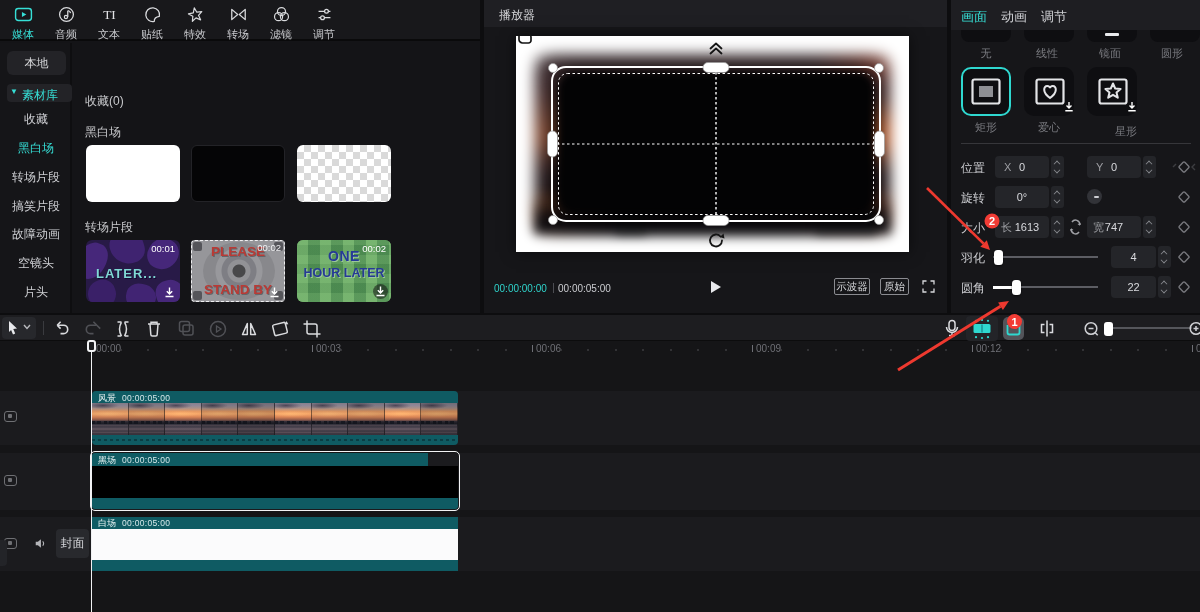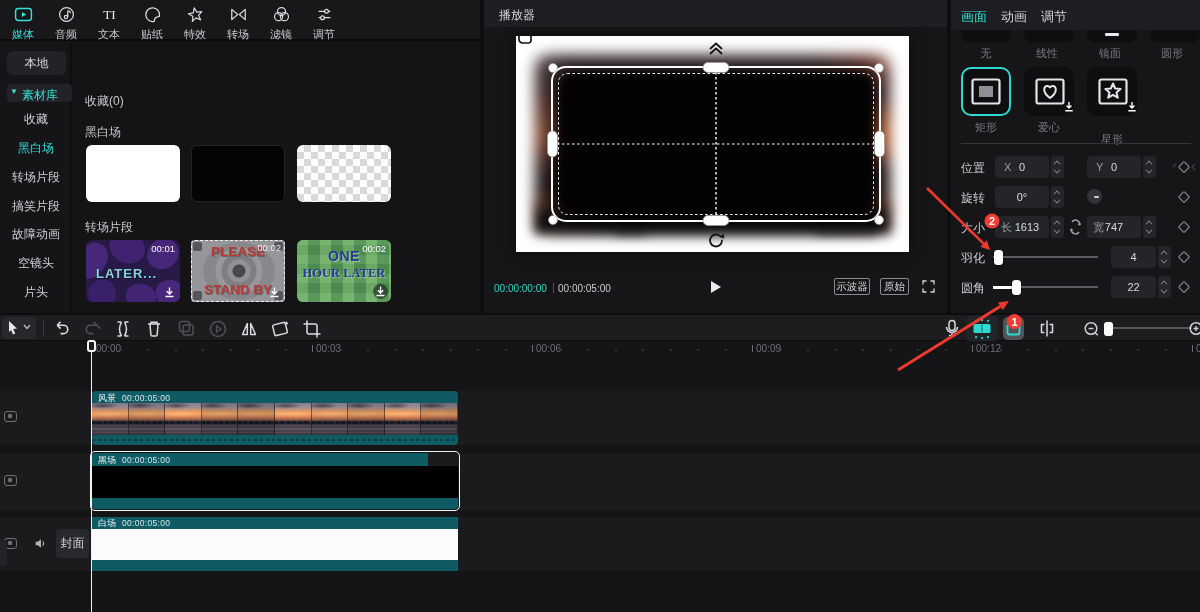--- a/index.html
+++ b/index.html
@@ -121,21 +121,21 @@
         <div class="abs" style="left:0;top:3px;width:92px;text-align:center;font-size:13.5px;font-weight:bold;color:#b93a35;text-shadow:1px 1px 0 #66666a;">PLEASE</div>
         <div class="abs" style="left:0;top:41px;width:92px;text-align:center;font-size:13.5px;font-weight:bold;color:#b93a35;text-shadow:1px 1px 0 #66666a;">STAND BY</div>
         <div class="abs" style="right:3px;top:1px;font-size:9.5px;color:#f0f0f2;">00:02</div>
         <svg class="abs" style="right:3px;bottom:2px;" width="13" height="13" viewBox="0 0 13 13">
             <path d="M6.5 1.5 v6 M3.8 5.2 L6.5 8 L9.2 5.2 M2.5 10.5 h8" stroke="#fff" stroke-width="1.4" fill="none"></path>
           </svg>
       </div>
       <div class="abs" id="thOHL" style="left:223px;top:197px;width:94px;height:62px;border-radius:6px;overflow:hidden;background:#5b9b58;">
         <div class="abs" style="left:0;top:0;width:94px;height:62px;background-image:repeating-linear-gradient(90deg, rgba(130,190,120,.5) 0 11px, rgba(60,120,70,.35) 11px 23px), repeating-linear-gradient(0deg, rgba(140,200,130,.35) 0 9px, rgba(70,130,80,.3) 9px 19px);"></div>
         <div class="abs" style="left:0;top:8px;width:94px;text-align:center;font-size:14px;font-weight:bold;letter-spacing:.5px;color:#263a96;text-shadow:1px 1px 0 #9cc79a;">ONE</div>
-        <div class="abs" style="left:0;top:26px;width:94px;text-align:center;font-size:12.5px;font-weight:bold;color:#263a96;text-shadow:1px 1px 0 #9cc79a;font-family:Liberation Serif, serif;">HOUR LATER</div>
+        <div class="abs" style="left:0;top:26px;width:94px;text-align:center;font-size:12.5px;font-weight:bold;color:#263a96;text-shadow:1px 1px 0 #9cc79a;">HOUR LATER</div>
         <div class="abs" style="right:5px;top:3px;font-size:9.5px;color:#fff;">00:02</div>
         <div class="abs" style="right:3px;bottom:3px;width:15px;height:15px;border-radius:50%;background:rgba(20,20,20,.55);"></div>
         <svg class="abs" style="right:4px;bottom:4px;" width="13" height="13" viewBox="0 0 13 13">
             <path d="M6.5 1.5 v6 M3.8 5.2 L6.5 8 L9.2 5.2 M2.5 10.5 h8" stroke="#fff" stroke-width="1.4" fill="none"></path>
           </svg>
       </div>
     </div>
   </div>
   <div class="abs" id="playerPanel" style="left:484px;top:0;width:463px;height:313px;background:#161619;overflow:hidden;">
     <div class="abs" style="left:0;top:0;width:463px;height:27px;background:#1f1f23;"></div>
@@ -222,21 +222,21 @@
     <div class="abs" style="left:136px;top:67px;width:50px;height:49px;background:#0e0e11;border-radius:10px;"></div>
     <svg class="abs" style="left:147px;top:78px;" width="30" height="27" viewBox="0 0 30 27">
         <rect x="1.5" y="1.5" width="27" height="24" rx="2" fill="none" stroke="#e4e5e8" stroke-width="2.2"></rect>
         <path d="M15 5.5 l2.2 5 5.4.4 -4.1 3.5 1.3 5.3 -4.8-2.9 -4.8 2.9 1.3 -5.3 -4.1 -3.5 5.4 -.4 z" fill="none" stroke="#e4e5e8" stroke-width="2" stroke-linejoin="round"></path>
       </svg>
     <svg class="abs" style="left:175px;top:101px;" width="12" height="12" viewBox="0 0 13 13">
         <path d="M6.5 1 v6.2 M3.8 4.9 L6.5 7.6 L9.2 4.9 M2.5 10.6 h8" stroke="#fff" stroke-width="1.5" fill="none"></path>
       </svg>
     <div class="mlab" style="left:10px;top:120px;">矩形</div>
     <div class="mlab" style="left:73px;top:120px;">爱心</div>
-    <div class="mlab" style="left:136px;top:132px;">星形</div>
+    <div class="mlab" style="left:136px;top:124px;text-align:right;">星形</div>
     <div class="abs" style="left:10px;top:143px;width:230px;height:1px;background:#36363a;"></div>
     <div class="rlab" style="left:10px;top:160px;">位置</div>
     <div class="vbox" style="left:44px;top:156px;width:54px;">
         <span style="position:absolute;left:9px;color:#9d9ea3;">X</span>
         <span class="vctr">0</span>
       </div>
     <div class="stp" style="left:100px;top:156px;"></div>
     <div class="vbox" style="left:136px;top:156px;width:54px;">
         <span style="position:absolute;left:9px;color:#9d9ea3;">Y</span>
         <span class="vctr">0</span>

